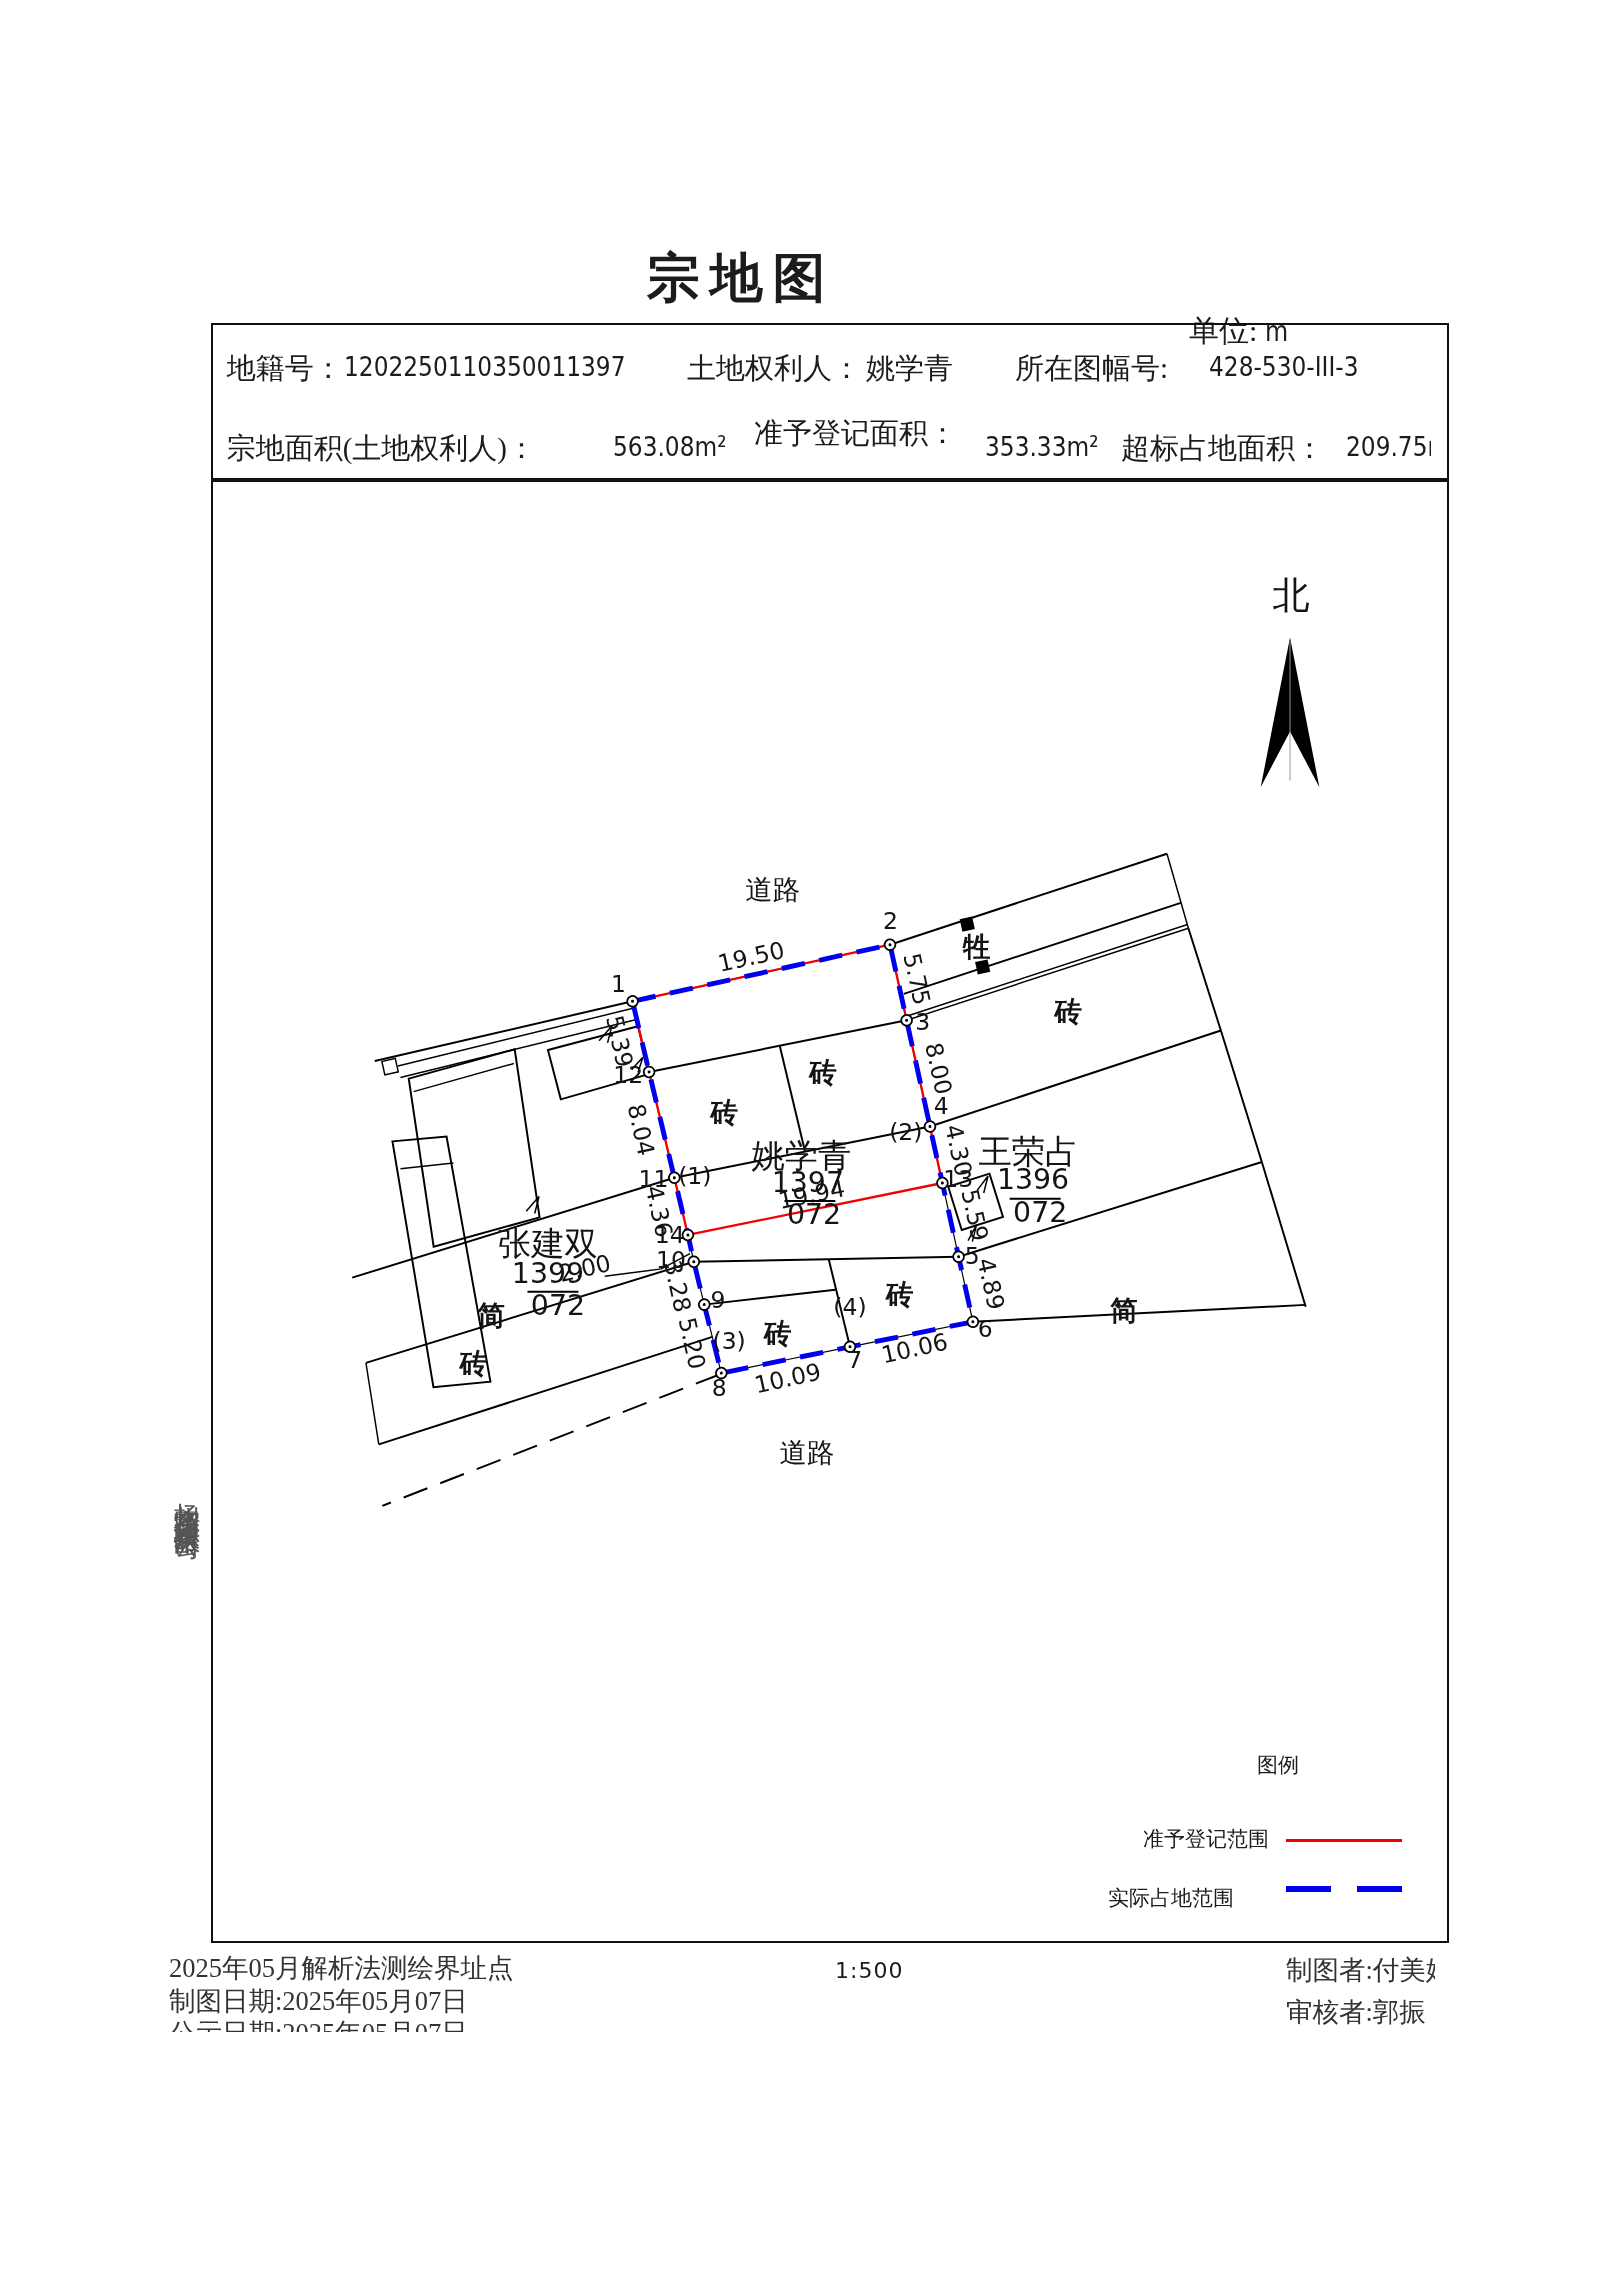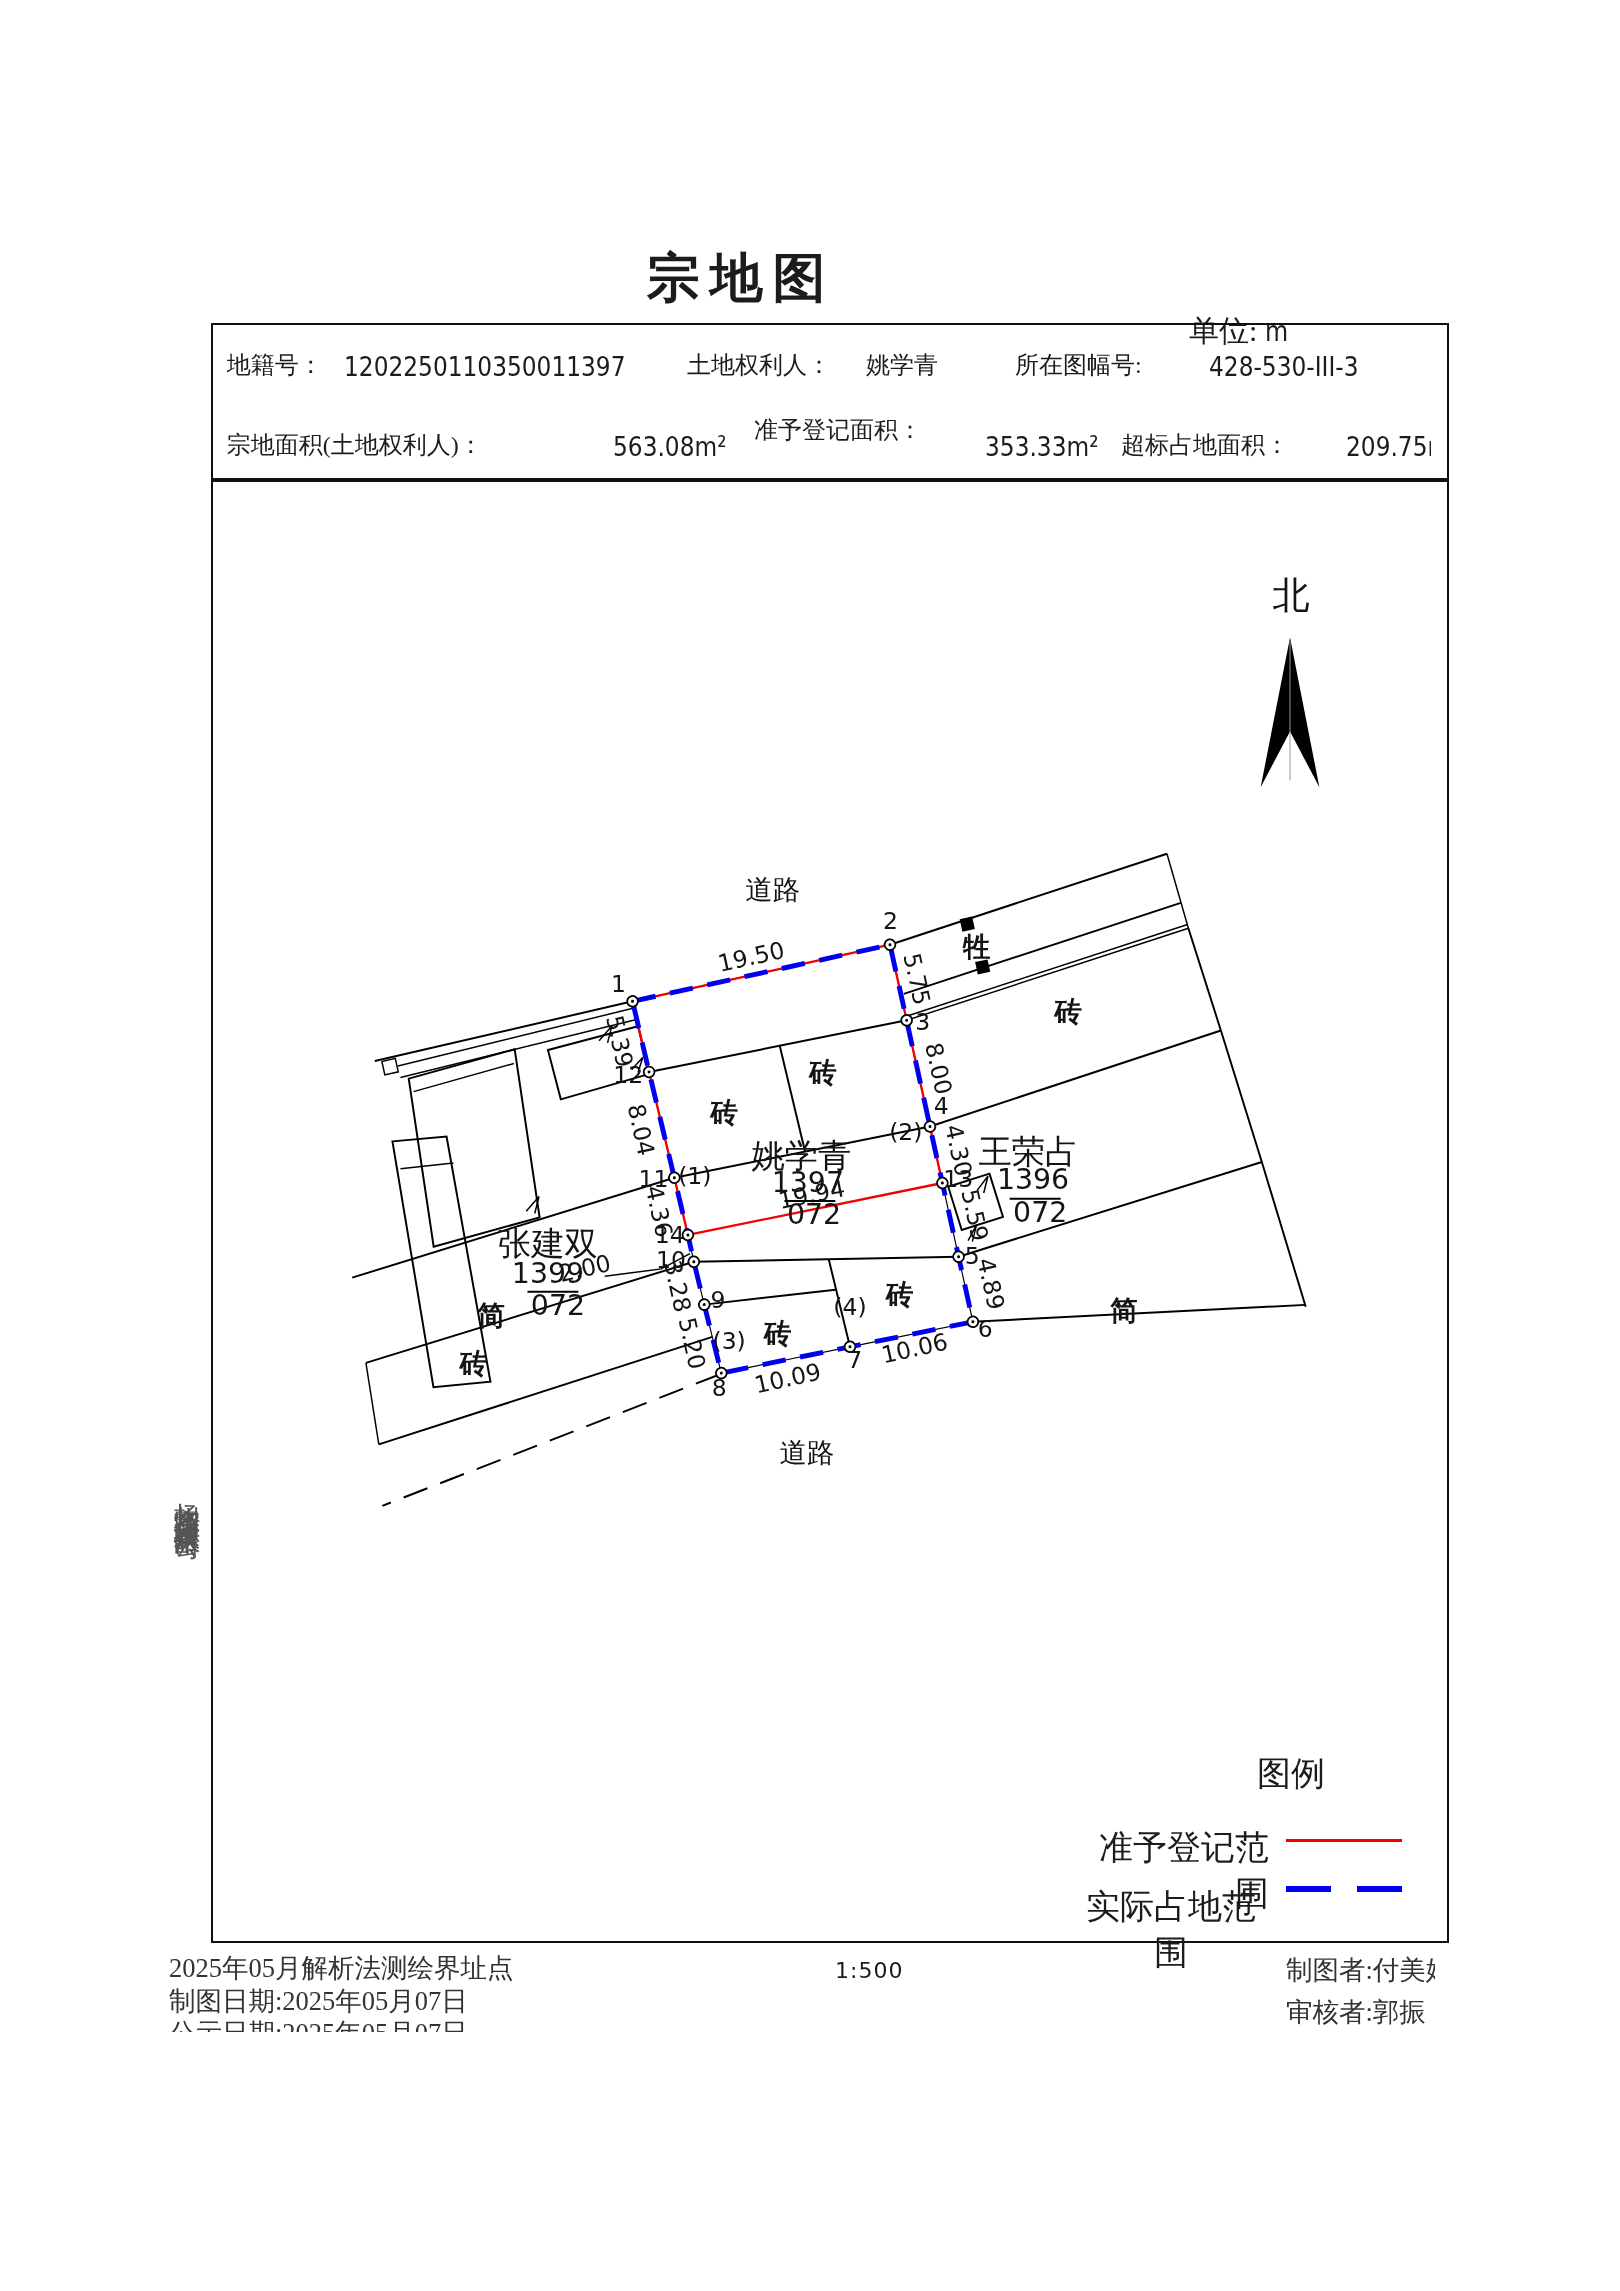--- a/index.html
+++ b/index.html
@@ -1,29 +1,29 @@
 <!DOCTYPE html>
 <html><head>
 <meta charset="utf-8">
 <style>
   html,body{margin:0;padding:0;background:#fff;}
   body{width:1620px;height:2292px;position:relative;font-family:"Liberation Serif",serif;color:#1c1c1c;}
   .abs{position:absolute;}
   .num{font-family:"DejaVu Sans",sans-serif;transform:scaleX(.85);transform-origin:left;display:inline-block;}
   .box{position:absolute;border:2.9px solid #101010;box-sizing:border-box;}
-  .hlabel{font-size:24px;white-space:nowrap;}
+  .hlabel{font-size:29px;white-space:nowrap;}
   .clip{overflow:hidden;white-space:nowrap;}
   svg .k{fill:none;stroke:#000;stroke-width:2;}
   svg .k1{fill:none;stroke:#000;stroke-width:1.5;}
   svg text{font-family:"DejaVu Sans",sans-serif;fill:#141414;font-size:24px;text-anchor:middle;}
   svg text.cjk{font-family:"Liberation Serif",serif;font-size:28px;}
   svg text.name{font-family:"Liberation Serif",serif;font-size:34px;}
   svg text.fr{font-size:29px;}
   .vert{writing-mode:vertical-rl;letter-spacing:2.9px;}
-  .legend-label{font-size:34px;}
+  .legend-label{font-size:21px;}
   .footer-t{font-size:26.5px;color:#333;white-space:nowrap;}
 </style>
 </head>
 <body>
 
 <div class="abs" style="left:647px;top:243px;width:392px;text-align:left;font-size:53px;font-weight:bold;letter-spacing:9.8px;">宗地图</div>
 <div class="abs" style="left:1189px;top:277px;font-size:30px;margin-top:34px;">
   <span>单位:</span>
   <span class="num" style="font-size:28px;">m</span>
 </div>

